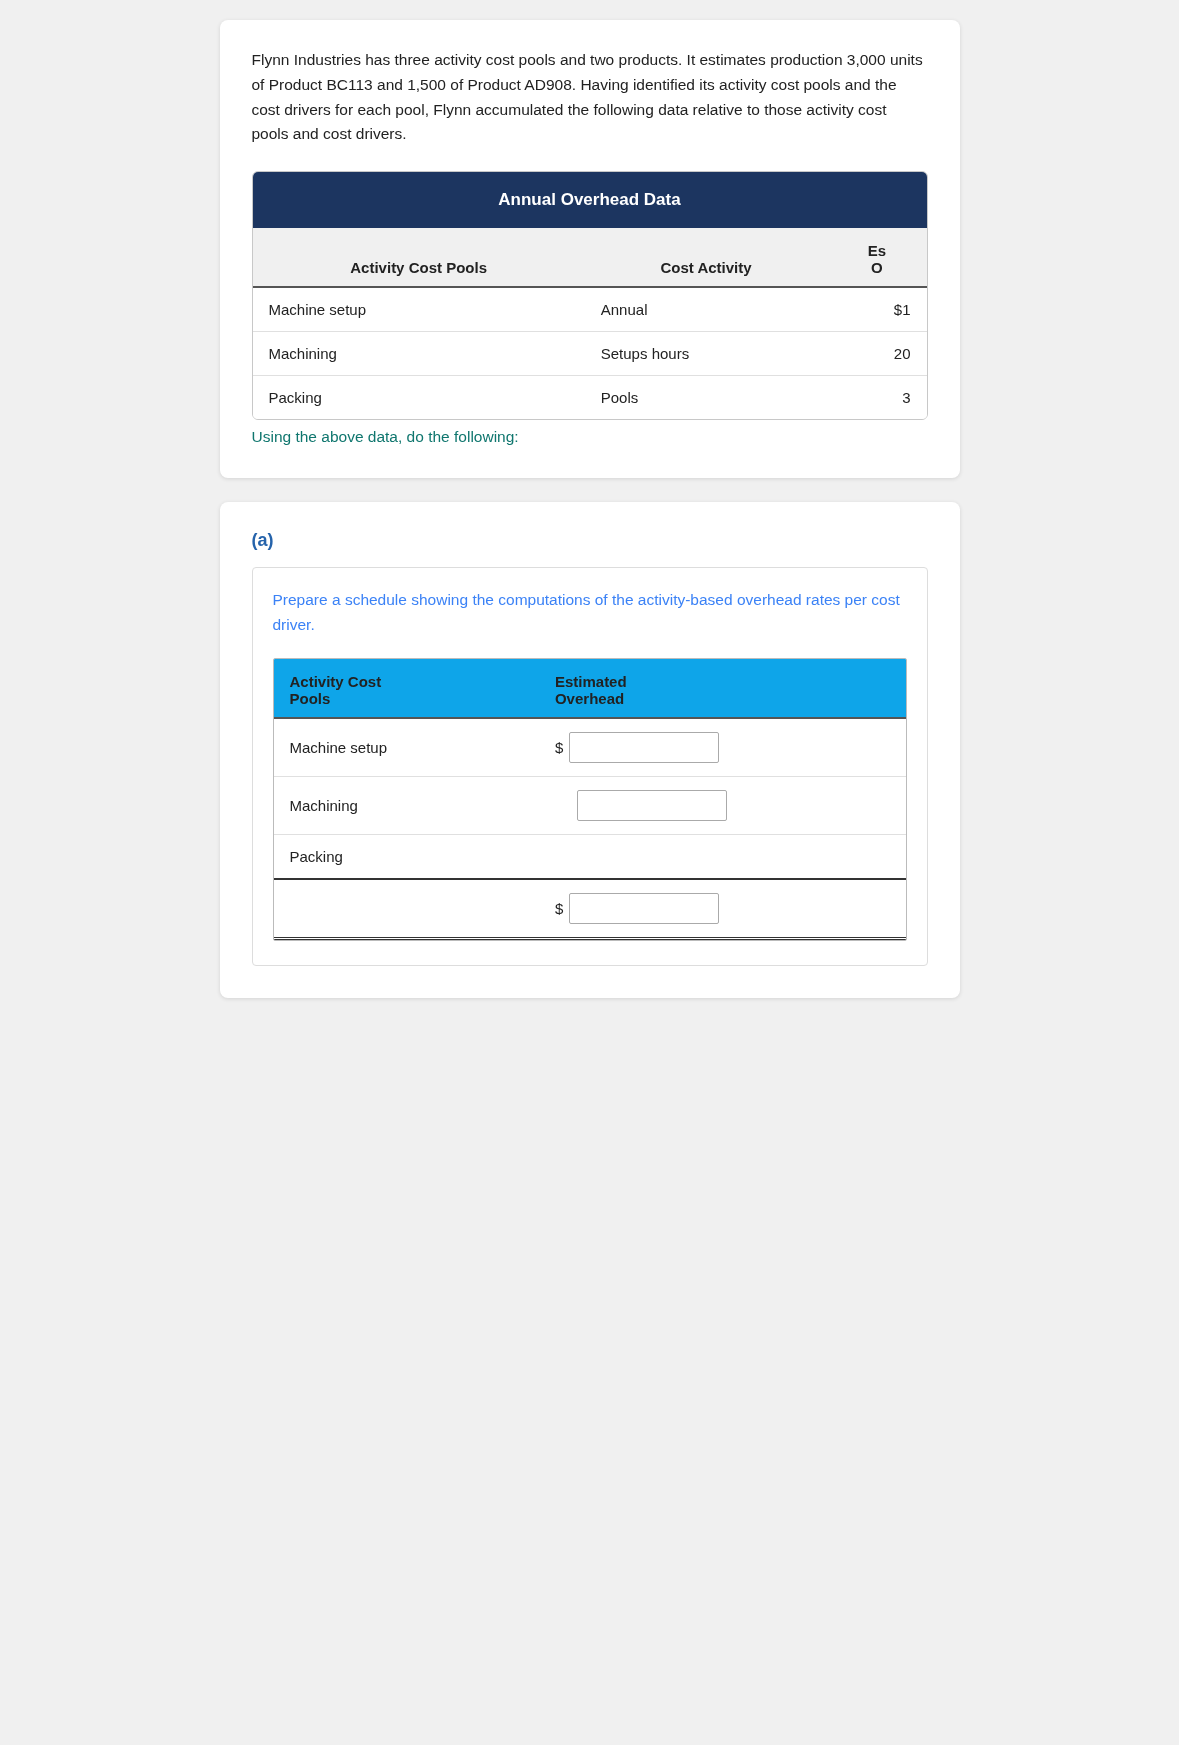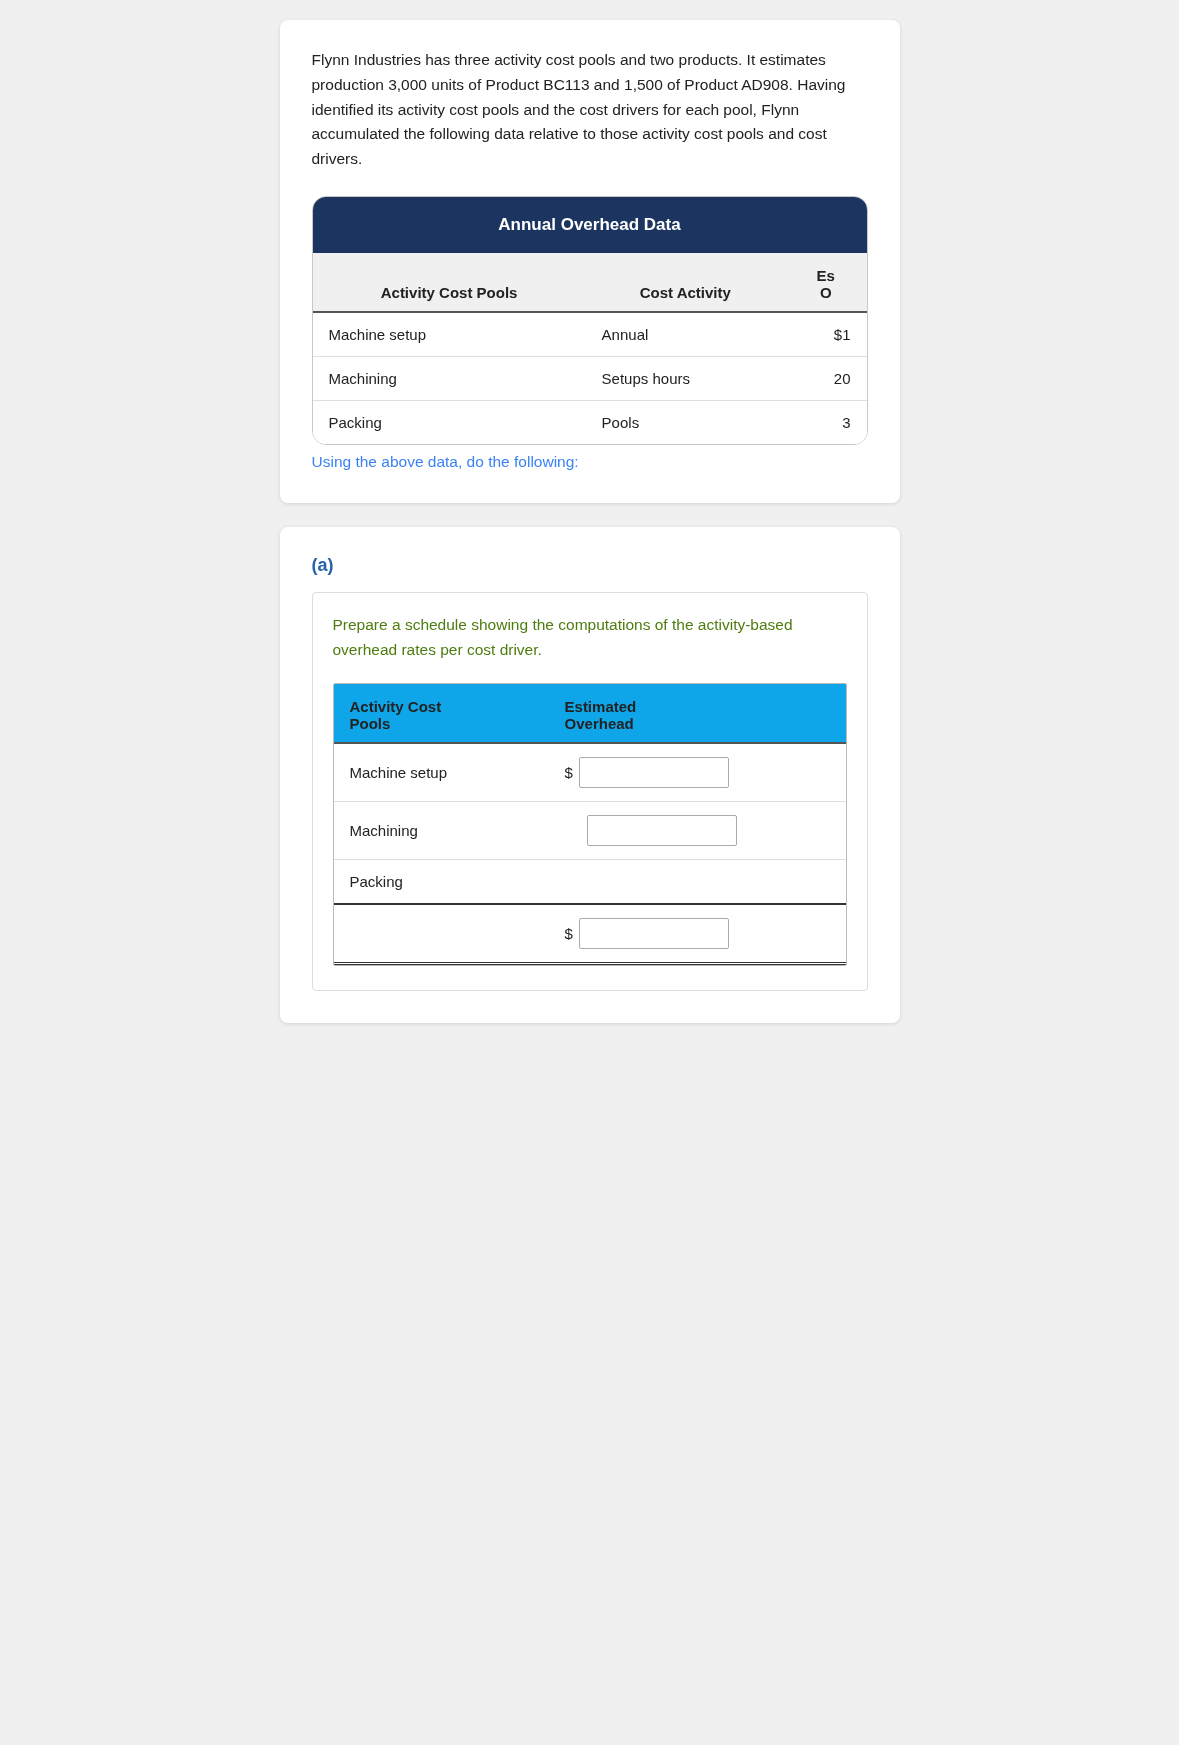--- a/index.html
+++ b/index.html
@@ -19,36 +19,36 @@
       display: flex;
       flex-direction: column;
       align-items: center;
       padding: 20px 0;
     }
 
     .card {
       background: #fff;
       border-radius: 8px;
       box-shadow: 0 1px 4px rgba(0,0,0,0.12);
-      width: 620px;
+      width: 740px;
       margin-bottom: 24px;
       padding: 28px 32px 32px 32px;
     }
 
     .intro-text {
       font-size: 15.5px;
       line-height: 1.6;
       color: #222;
       margin-bottom: 24px;
     }
 
     
     .annual-table-wrapper {
       border: 1px solid #c8c8c8;
-      border-radius: 14px;
+      border-radius: 6px;
       overflow: hidden;
     }
 
     .annual-table-header {
       background: #1c3560;
       color: #fff;
       text-align: center;
       font-size: 17px;
       font-weight: bold;
       padding: 18px 12px;
@@ -82,21 +82,21 @@
     .annual-table tbody tr td.col-estimated {
       text-align: right;
     }
 
     .annual-table tbody tr:last-child td {
       border-bottom: none;
     }
 
     .using-text {
       font-size: 15.5px;
-      color: #3b82f6;
+      color: #0f766e;
       margin-top: 8px;
     }
 
     
     .part-label {
       color: #2563ab;
       font-size: 18px;
       font-weight: bold;
       margin-bottom: 16px;
     }
@@ -104,21 +104,21 @@
     .inner-card {
       background: #fff;
       border: 1px solid #ddd;
       border-radius: 4px;
       padding: 20px 20px 24px 20px;
     }
 
     .prepare-text {
       font-size: 15.5px;
       line-height: 1.6;
-      color: #4d7c0f;
+      color: #3b82f6;
       margin-bottom: 20px;
     }
 
     
     .input-table-wrapper {
       border: 1px solid #bbb;
       border-radius: 2px;
       overflow: hidden;
     }
 

